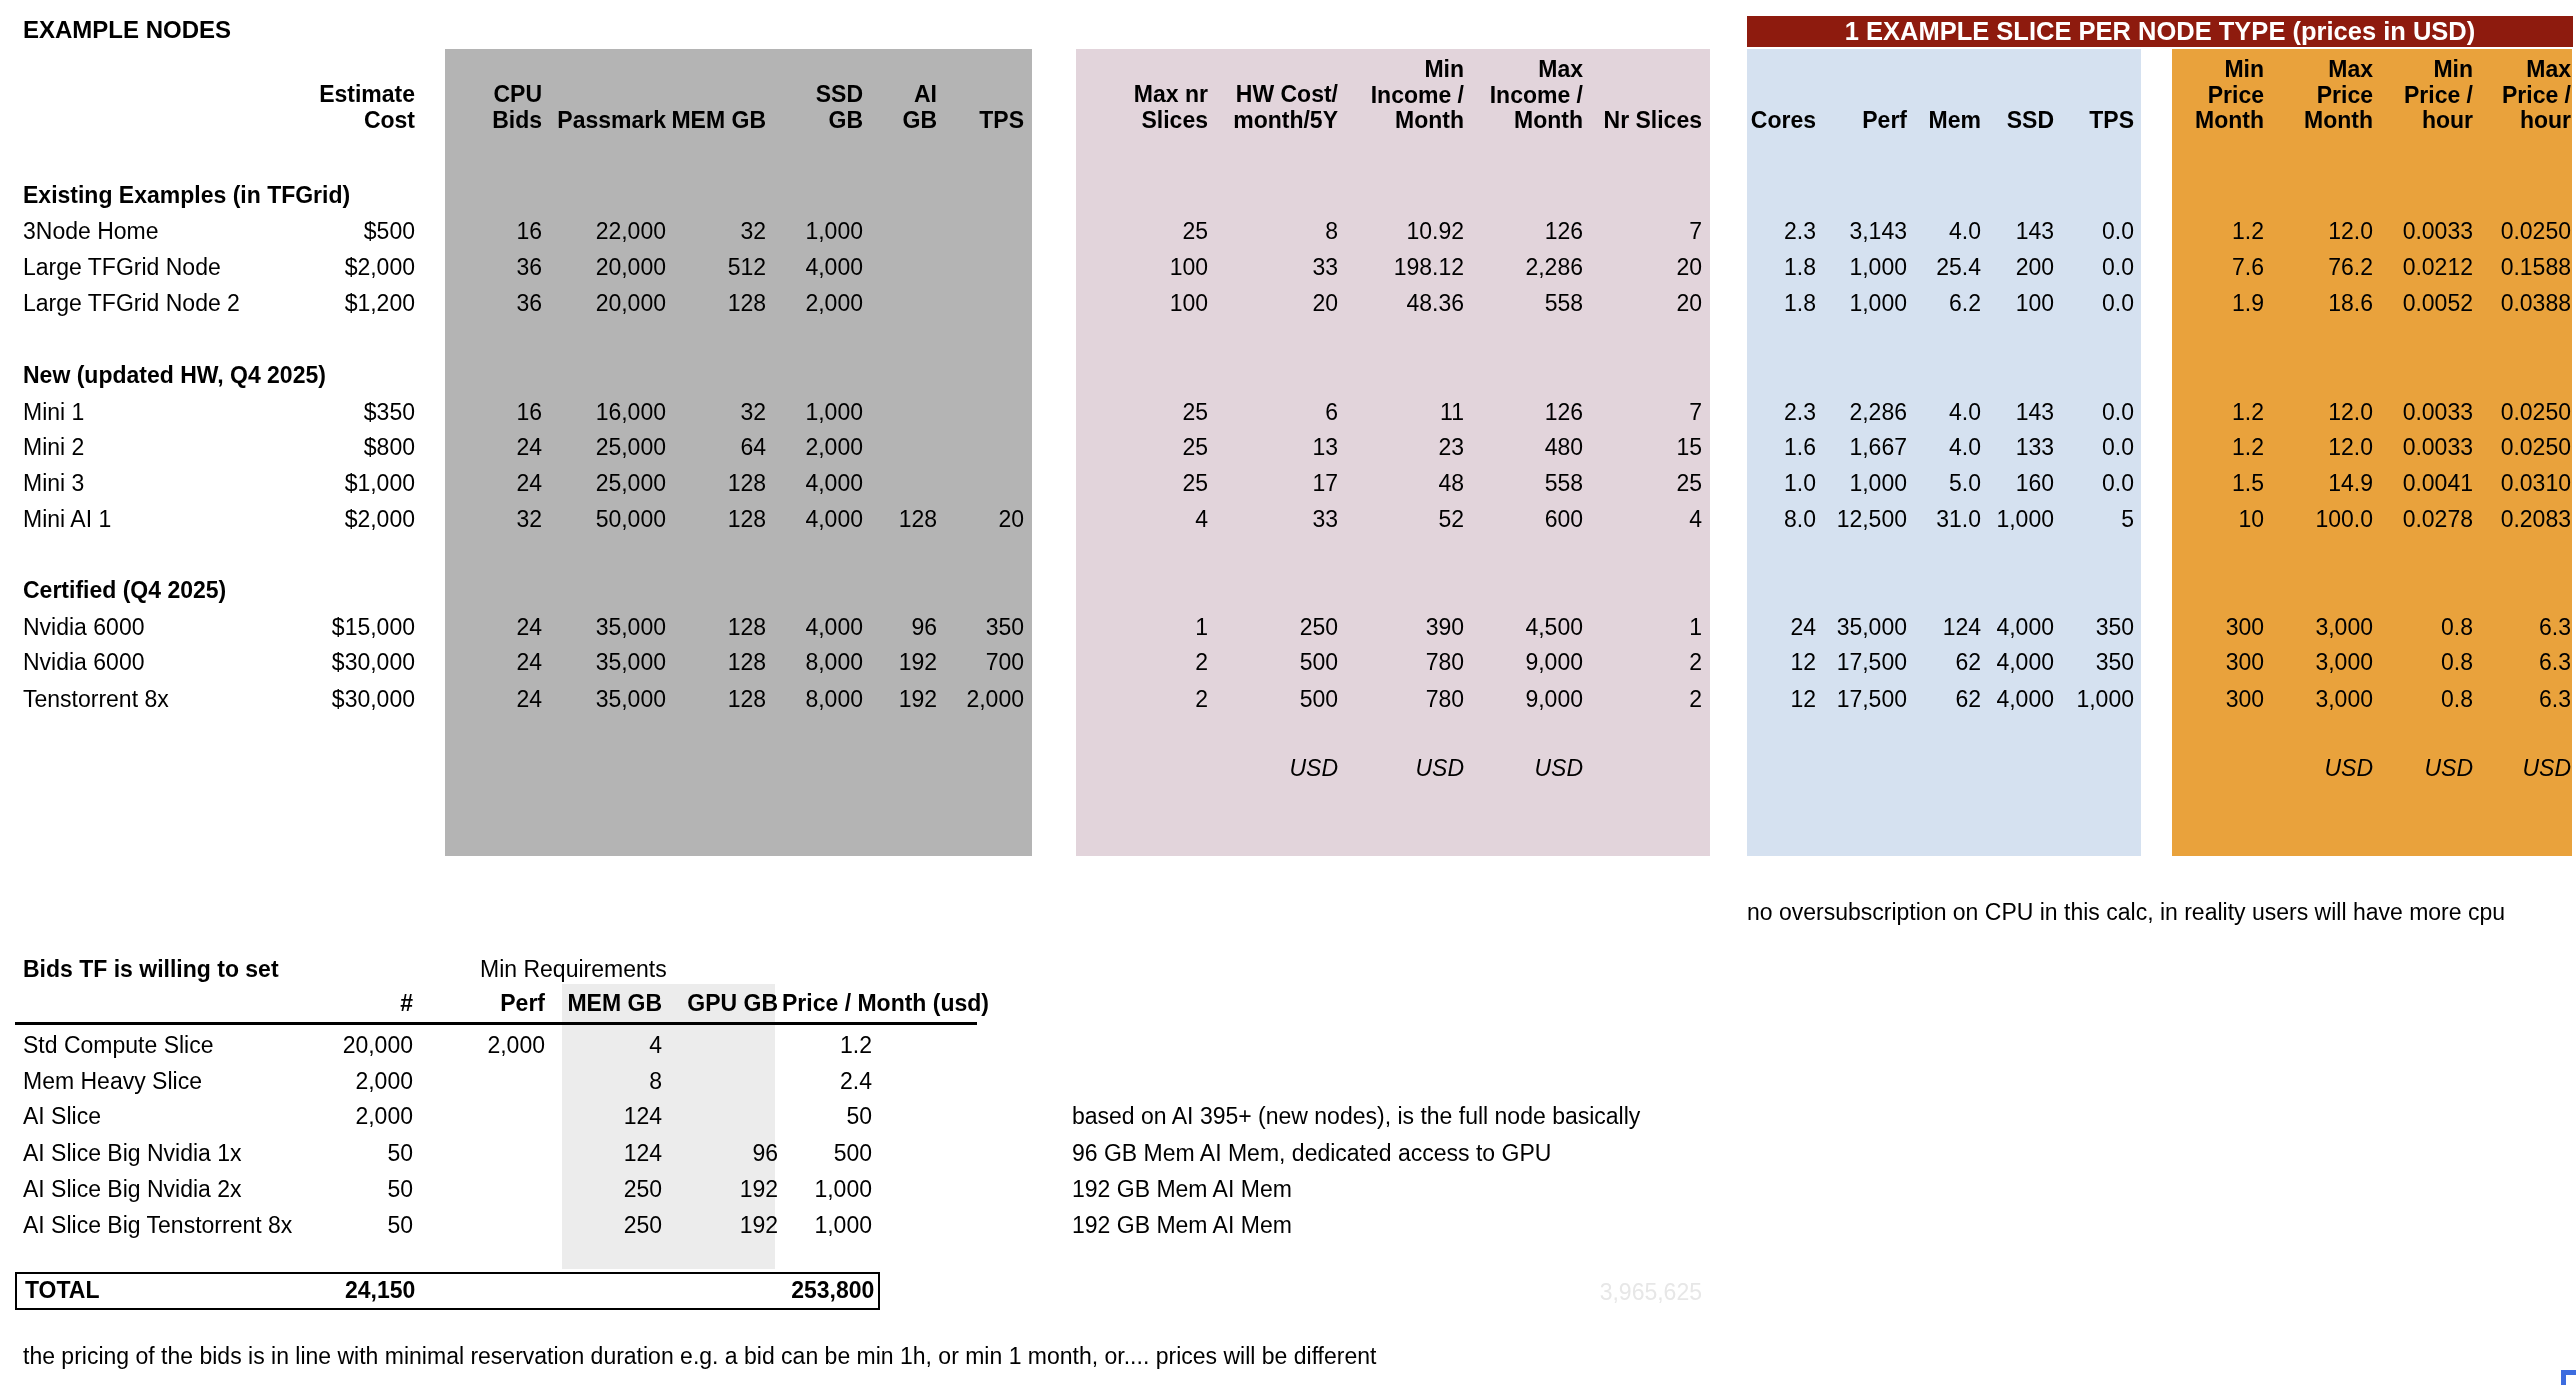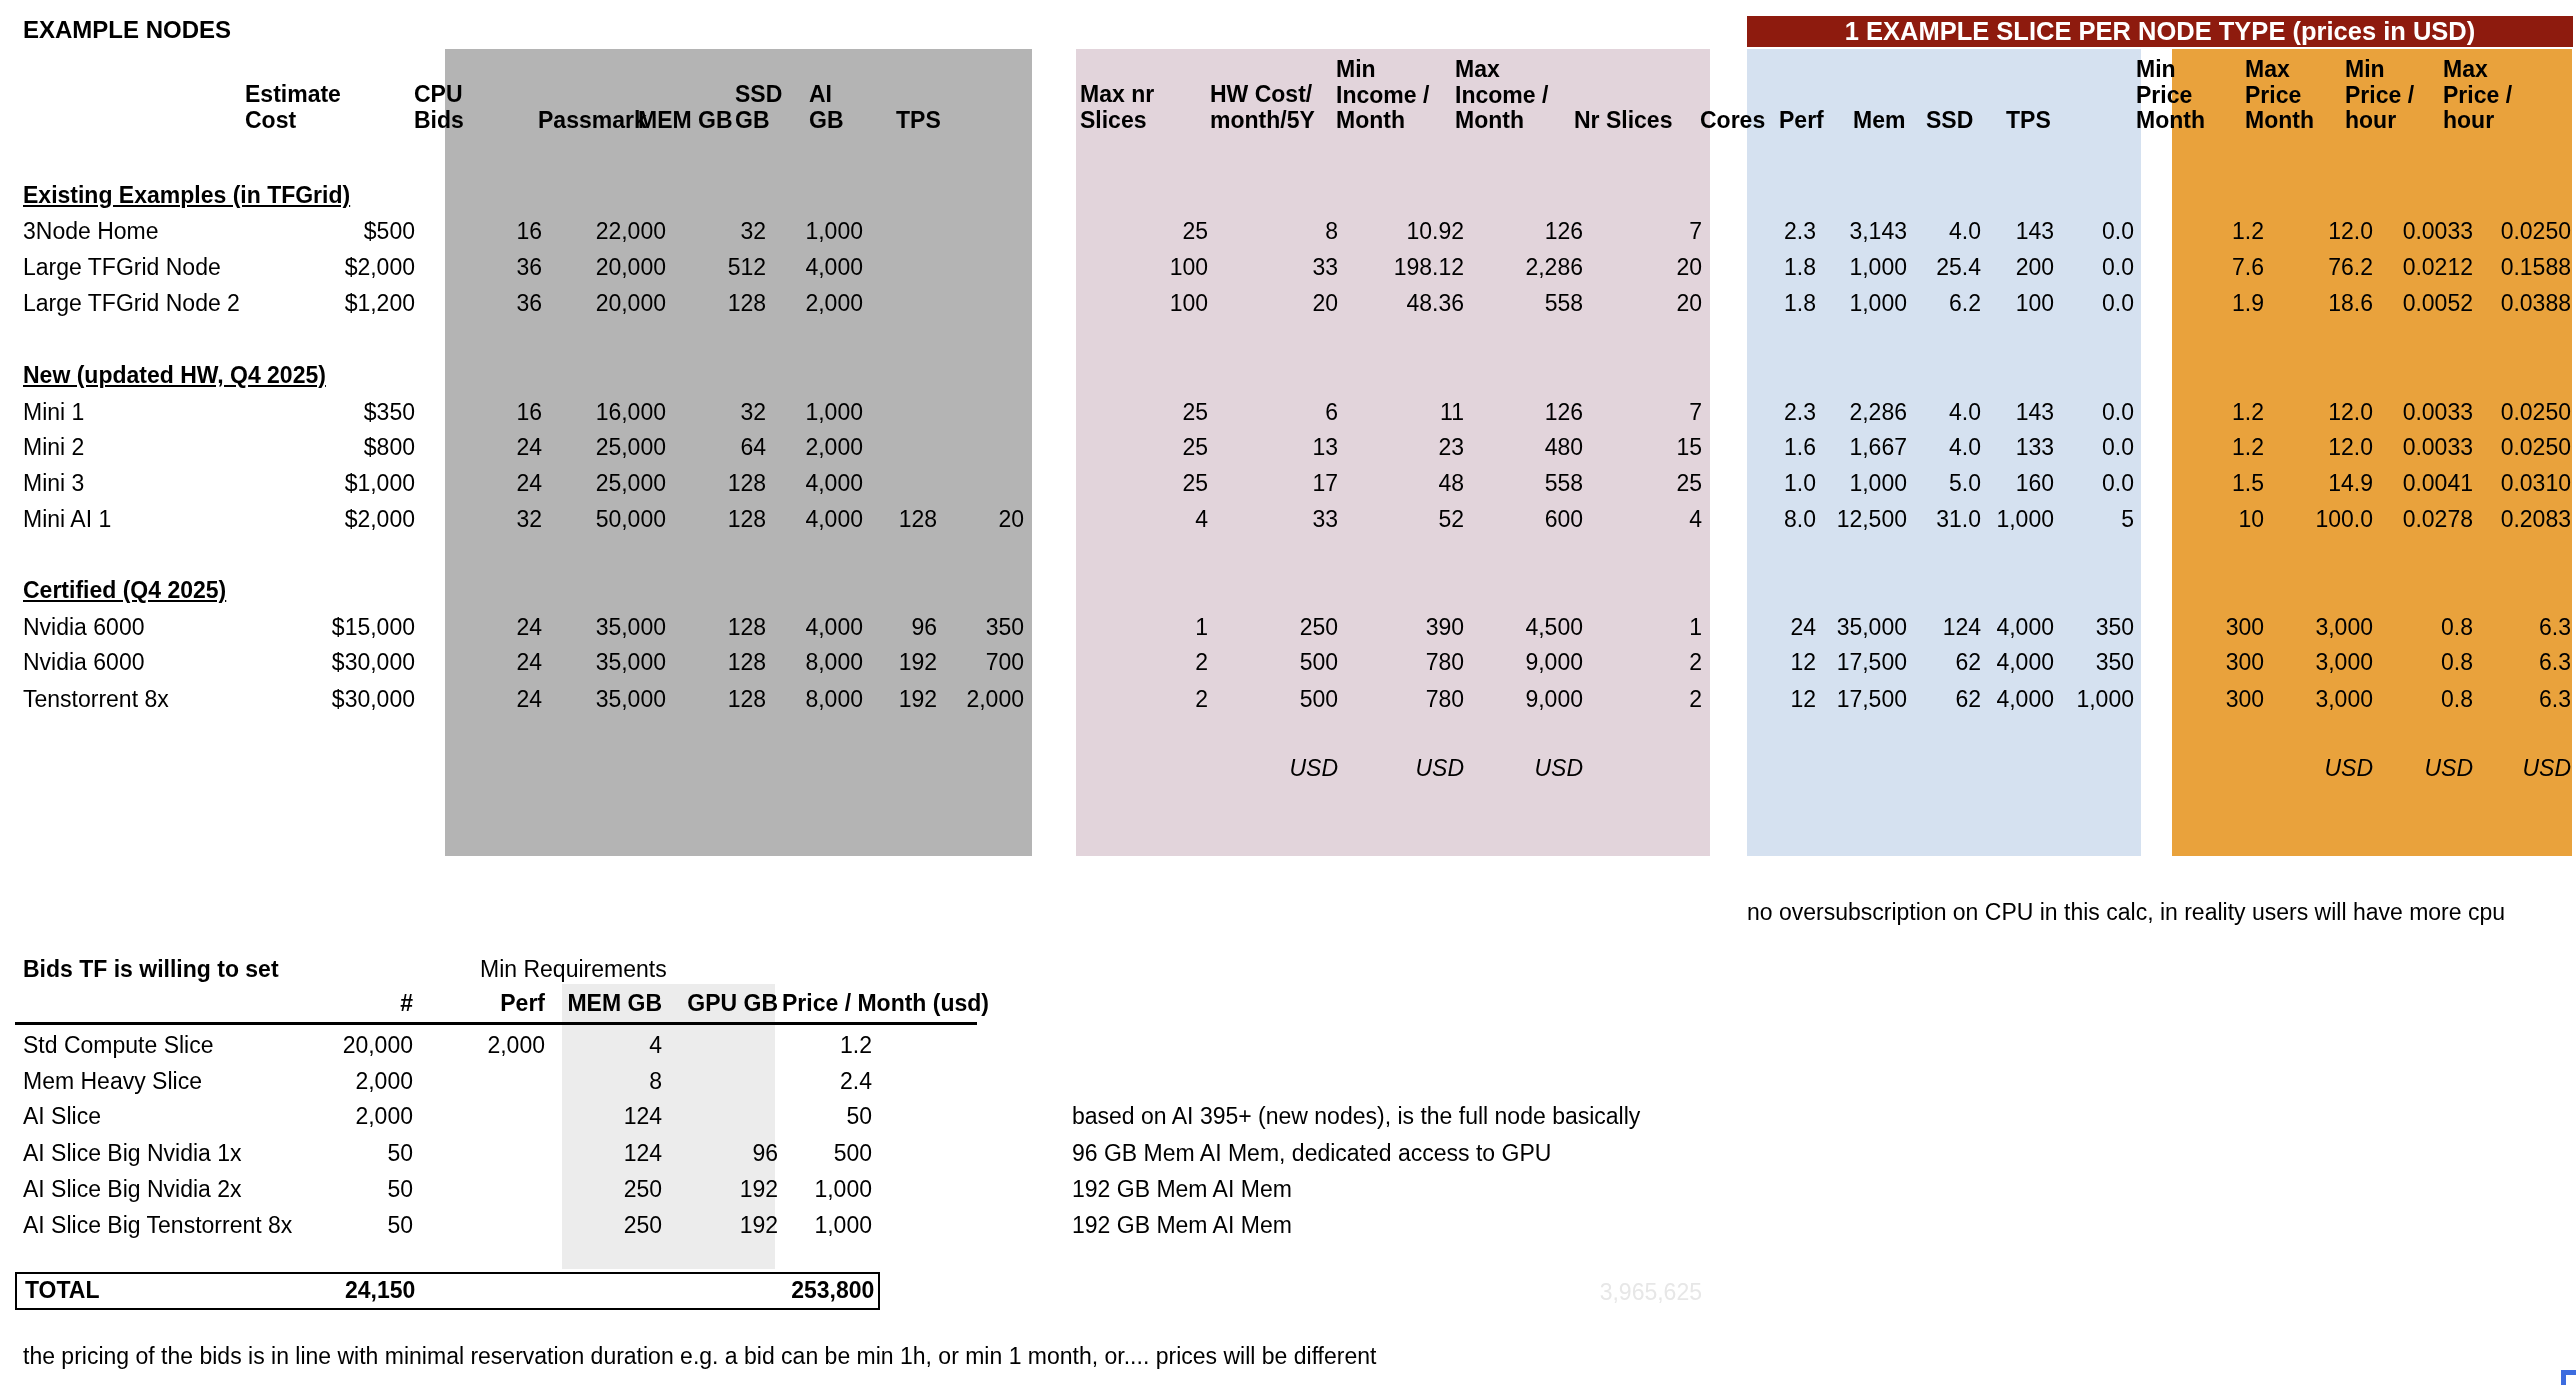--- a/index.html
+++ b/index.html
@@ -4,22 +4,22 @@
 <style>
   html,body{margin:0;padding:0}
   body{width:2576px;height:1386px;position:relative;background:#fff;color:#000;
        font-family:"Liberation Sans",sans-serif;font-size:23px;overflow:hidden}
   .abs{position:absolute}
   .blk{position:absolute;top:49px;height:807px}
   .row{position:absolute;left:0;width:2576px;height:36px;line-height:36px;white-space:nowrap}
   .c{position:absolute;top:0;height:36px;text-align:right}
   .b{font-weight:bold}
   .i{font-style:italic}
-  .u{text-decoration:underline}
-  .hc{position:absolute;line-height:25.5px;text-align:left;font-weight:bold;white-space:pre-line}
+  .u{}
+  .hc{position:absolute;line-height:25.5px;text-align:right;font-weight:bold;white-space:pre-line}
   .h1{top:108px}.h2{top:82px}.h3{top:57px}
   .x-name{left:23px;text-align:left}
   .x-est{left:245px;width:170px}
   .x-cpu{left:414px;width:128px}
   .x-pass{left:538px;width:128px}
   .x-mem{left:638px;width:128px}
   .x-ssd{left:735px;width:128px}
   .x-ai{left:809px;width:128px}
   .x-tps{left:896px;width:128px}
   .x-maxnr{left:1080px;width:128px}

